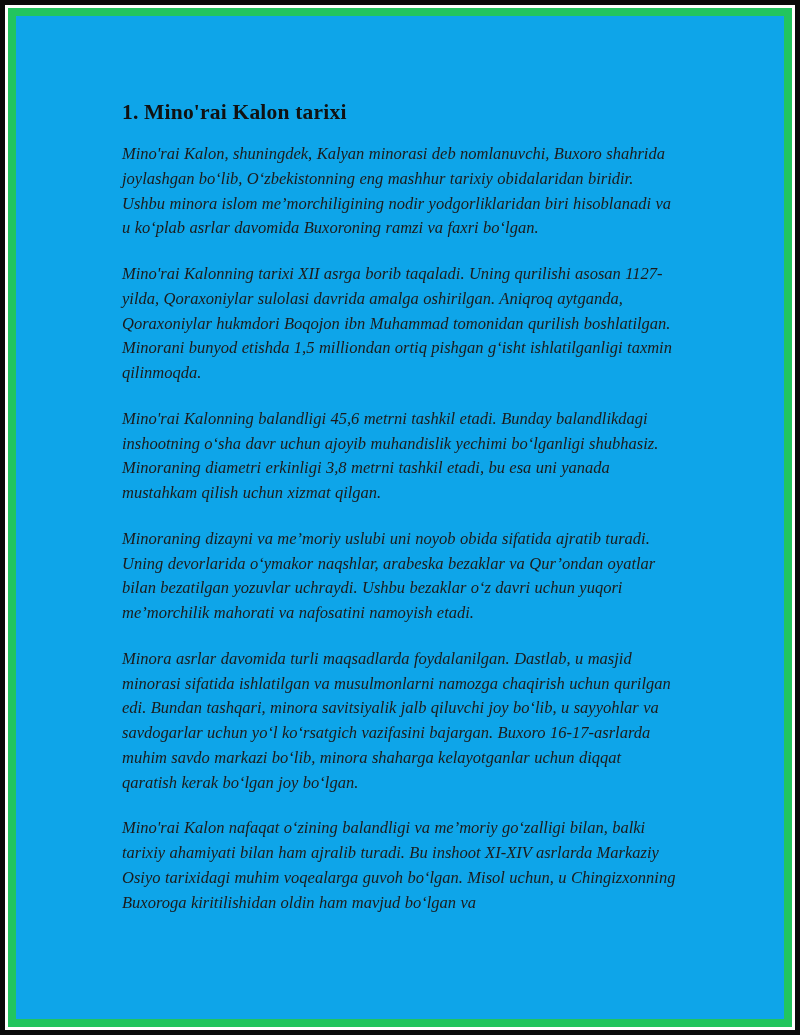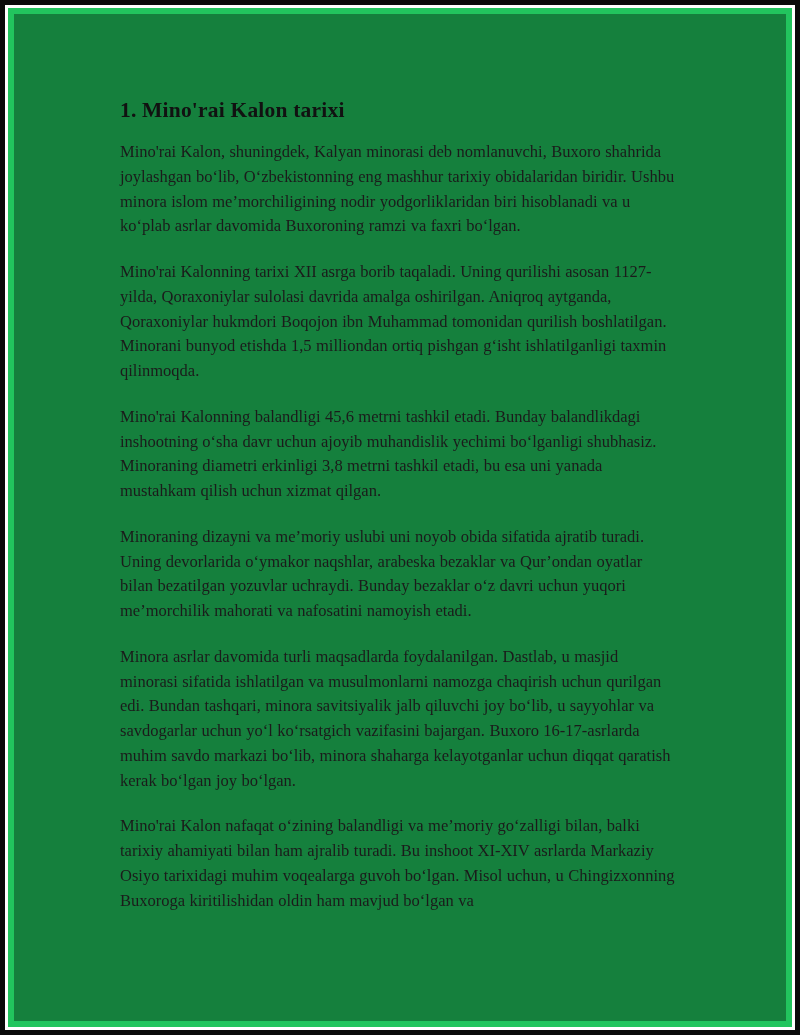--- a/index.html
+++ b/index.html
@@ -18,22 +18,22 @@
     inset: 0;
     box-sizing: border-box;
     border: 5px solid #0a0a0a;
     padding: 3px;
     background: #ffffff;
   }
   .doc-page {
     box-sizing: border-box;
     width: 100%;
     height: 100%;
-    border: 6px solid #22c55e;
-    background: #15803d;
+    border: 8px solid #22c55e;
+    background: #0ea5e9;
     padding: 82px 44px 0 106px;
     overflow: hidden;
   }
   .doc-heading {
     font-size: 21.5px;
     font-weight: bold;
     color: #111111;
     line-height: 28px;
     margin: 0 0 16px 0;
     letter-spacing: 0.2px;
@@ -41,30 +41,31 @@
   .doc-body {
     width: 574px;
   }
   .doc-body p {
     font-size: 16.5px;
     line-height: 24.75px;
     color: #1b1b1b;
     margin: 0 16px 21px 0;
     text-align: left;
     word-spacing: 0.3px;
+    font-style: italic;
   }
 </style>
 </head>
 <body>
 
 <div class="doc-frame">
   <div class="doc-page">
     <h1 class="doc-heading">1. Mino'rai Kalon tarixi</h1>
     <div class="doc-body">
       <p>Mino'rai Kalon, shuningdek, Kalyan minorasi deb nomlanuvchi, Buxoro shahrida joylashgan boʻlib, Oʻzbekistonning eng mashhur tarixiy obidalaridan biridir. Ushbu minora islom me’morchiligining nodir yodgorliklaridan biri hisoblanadi va u koʻplab asrlar davomida Buxoroning ramzi va faxri boʻlgan.</p>
       <p>Mino'rai Kalonning tarixi XII asrga borib taqaladi. Uning qurilishi asosan 1127-yilda, Qoraxoniylar sulolasi davrida amalga oshirilgan. Aniqroq aytganda, Qoraxoniylar hukmdori Boqojon ibn Muhammad tomonidan qurilish boshlatilgan. Minorani bunyod etishda 1,5 milliondan ortiq pishgan gʻisht ishlatilganligi taxmin qilinmoqda.</p>
       <p>Mino'rai Kalonning balandligi 45,6 metrni tashkil etadi. Bunday balandlikdagi inshootning oʻsha davr uchun ajoyib muhandislik yechimi boʻlganligi shubhasiz. Minoraning diametri erkinligi 3,8 metrni tashkil etadi, bu esa uni yanada mustahkam qilish uchun xizmat qilgan.</p>
-      <p>Minoraning dizayni va me’moriy uslubi uni noyob obida sifatida ajratib turadi. Uning devorlarida oʻymakor naqshlar, arabeska bezaklar va Qur’ondan oyatlar bilan bezatilgan yozuvlar uchraydi. Bunday bezaklar oʻz davri uchun yuqori me’morchilik mahorati va nafosatini namoyish etadi.</p>
+      <p>Minoraning dizayni va me’moriy uslubi uni noyob obida sifatida ajratib turadi. Uning devorlarida oʻymakor naqshlar, arabeska bezaklar va Qur’ondan oyatlar bilan bezatilgan yozuvlar uchraydi. Ushbu bezaklar oʻz davri uchun yuqori me’morchilik mahorati va nafosatini namoyish etadi.</p>
       <p>Minora asrlar davomida turli maqsadlarda foydalanilgan. Dastlab, u masjid minorasi sifatida ishlatilgan va musulmonlarni namozga chaqirish uchun qurilgan edi. Bundan tashqari, minora savitsiyalik jalb qiluvchi joy boʻlib, u sayyohlar va savdogarlar uchun yoʻl koʻrsatgich vazifasini bajargan. Buxoro 16-17-asrlarda muhim savdo markazi boʻlib, minora shaharga kelayotganlar uchun diqqat qaratish kerak boʻlgan joy boʻlgan.</p>
       <p>Mino'rai Kalon nafaqat oʻzining balandligi va me’moriy goʻzalligi bilan, balki tarixiy ahamiyati bilan ham ajralib turadi. Bu inshoot XI-XIV asrlarda Markaziy Osiyo tarixidagi muhim voqealarga guvoh boʻlgan. Misol uchun, u Chingizxonning Buxoroga kiritilishidan oldin ham mavjud boʻlgan va</p>
     </div>
   </div>
 </div>
 
 </body></html>

